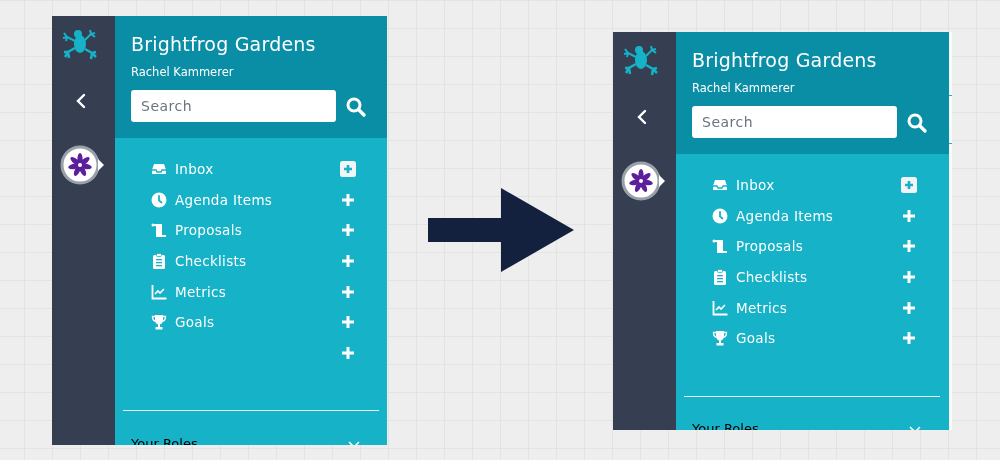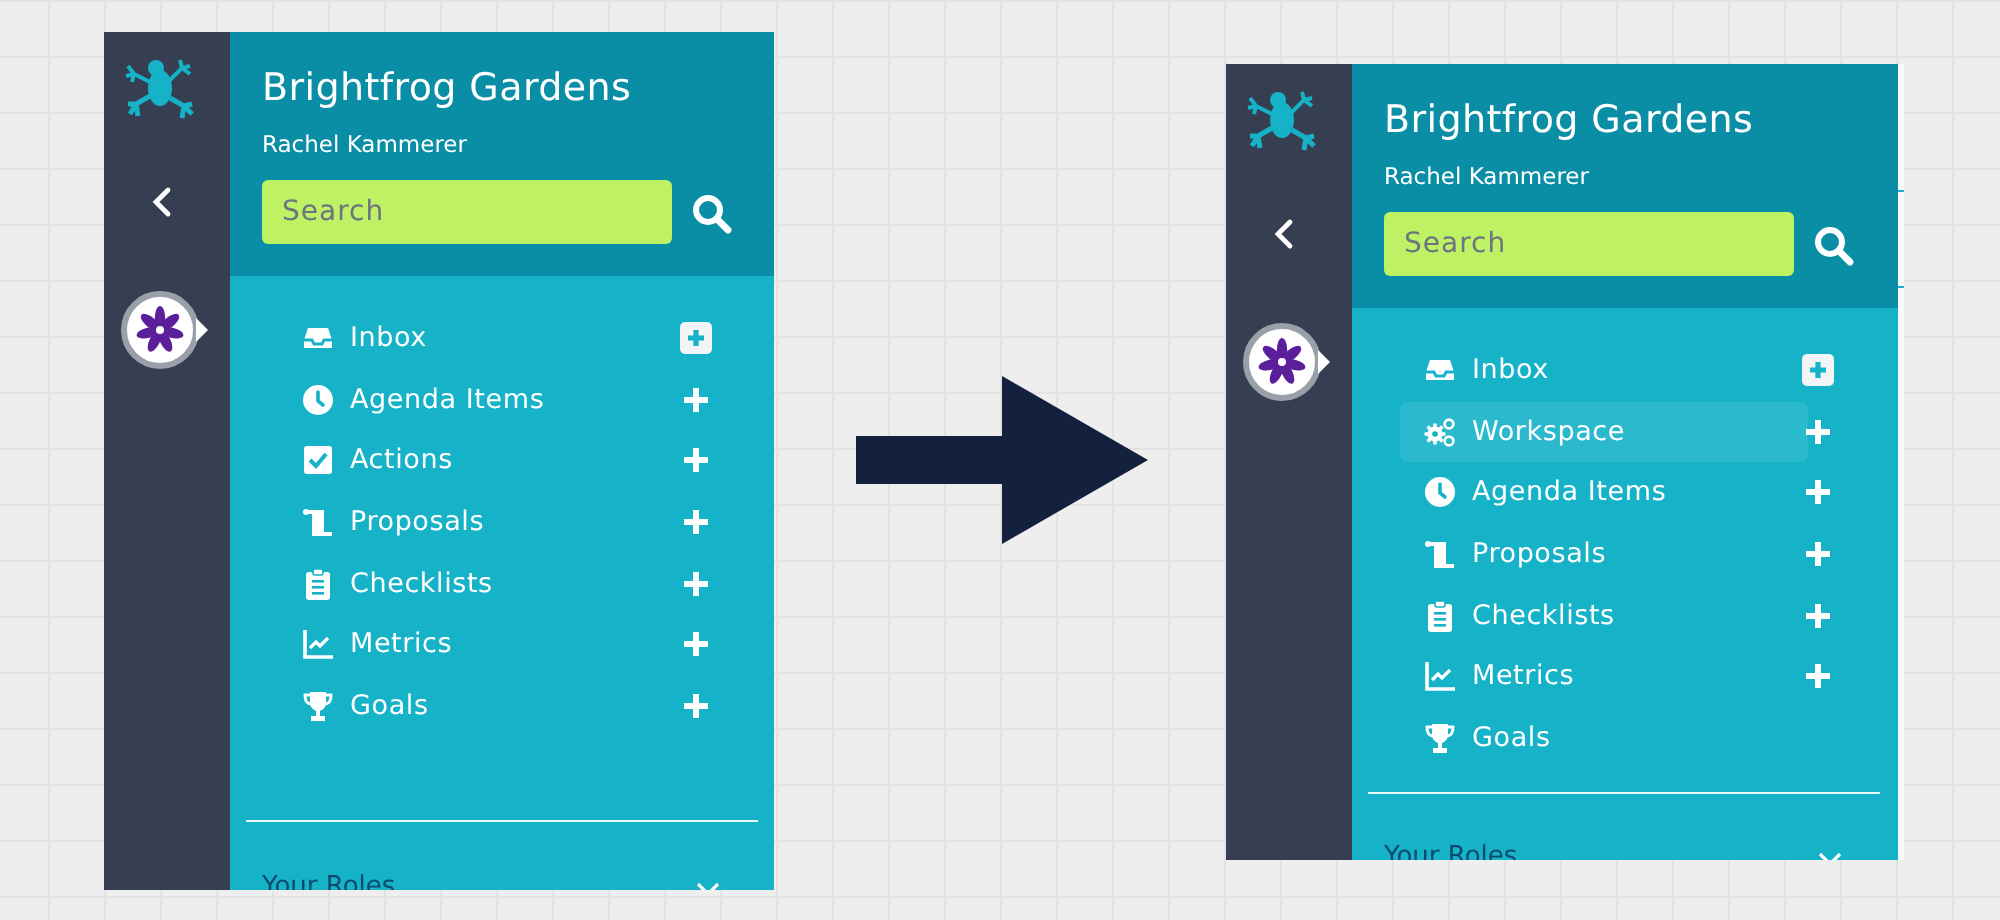--- a/index.html
+++ b/index.html
@@ -38,42 +38,42 @@
       position: absolute; left: 16px; top: 17px;
       color: #ffffff; font-size: 19px; font-family: "DejaVu Sans", sans-serif;
       letter-spacing: 0.2px; white-space: nowrap;
     }
     .subtitle {
       position: absolute; left: 16px; top: 49px;
       color: #ffffff; font-size: 11.5px; white-space: nowrap; text-align: center;
     }
     .search {
       position: absolute; left: 16px; top: 74px; width: 205px; height: 32px;
-      background: #bef264; border: none; border-radius: 3px; box-sizing: border-box;
+      background: #ffffff; border: none; border-radius: 3px; box-sizing: border-box;
       padding: 0 10px; font-size: 14px; color: #66707c;
       font-family: "DejaVu Sans", sans-serif; letter-spacing: 0.5px;
     }
     .search::placeholder { color: #6b7480; }
     .search-btn {
       position: absolute; left: 230px; top: 80px; width: 22px; height: 22px; cursor: pointer;
     }
     .nav { position: absolute; left: 16px; right: 0; top: 138px; }
     .item {
       position: relative; height: 30.6px; display: flex; align-items: center;
       margin: 0 8px; border-radius: 4px; cursor: pointer;
     }
     .item.active { background: rgba(255,255,255,0.09); width: 204px; }
     .item .ico { width: 16px; height: 16px; margin-left: 12px; margin-right: 8px; flex: none; }
     .item .label { color: #ffffff; font-size: 13.5px; letter-spacing: 0.3px; white-space: nowrap; }
     .add {
       position: absolute; left: 225px; width: 16px; height: 16px; cursor: pointer;
     }
     .divider { position: absolute; left: 8px; width: 256px; height: 1px; background: #e8f8fb; }
     .roles {
-      position: absolute; left: 16px; color: #0c4a6e; font-size: 13px; white-space: nowrap;
+      position: absolute; left: 16px; color: #000000; font-size: 13px; white-space: nowrap;
     }
     .roles-chev { position: absolute; left: 233px; width: 12px; height: 10px; cursor: pointer; }
     .after-edge {
       position: absolute; left: 949px; top: 32px; width: 3px; height: 398px; background: #f8fbfb;
     }
     .tick { position: absolute; left: 949px; width: 3px; height: 1px; background: #15b2c8; }
     .arrow { position: absolute; left: 428px; top: 188px; width: 146px; height: 84px; }
   </style>
 </head>
 <body>
@@ -131,27 +131,20 @@
       </div>
       <div class="item">
         <svg class="ico" viewBox="0 0 16 16">
             <circle cx="8" cy="8" r="7.5" fill="#fff"></circle>
             <path d="M8 4 V8.5 L10.5 10.5" stroke="#15b2c8" stroke-width="1.8" fill="none" stroke-linecap="round"></path>
           </svg>
         <span class="label">Agenda Items</span>
       </div>
       <div class="item">
         <svg class="ico" viewBox="0 0 16 16">
-            <rect x="1" y="1" width="14" height="14" rx="1.5" fill="#fff"></rect>
-            <path d="M4 8 L7 11 L12 5" stroke="#15b2c8" stroke-width="2" fill="none"></path>
-          </svg>
-        <span class="label">Actions</span>
-      </div>
-      <div class="item">
-        <svg class="ico" viewBox="0 0 16 16">
             <path d="M1 2 H11 V13 H15 V15 H5 V4 H3 V2 Z" fill="#fff"></path>
             <circle cx="2" cy="3" r="1.5" fill="#fff"></circle>
           </svg>
         <span class="label">Proposals</span>
       </div>
       <div class="item">
         <svg class="ico" viewBox="0 0 16 16">
             <rect x="2" y="2" width="12" height="14" rx="1.5" fill="#fff"></rect>
             <rect x="5.5" y="0.5" width="5" height="3" rx="1" fill="#fff" stroke="#15b2c8" stroke-width="0.8"></rect>
             <rect x="5" y="6" width="6" height="1.3" fill="#15b2c8"></rect>
@@ -257,33 +250,20 @@
     </div>
 
     <div class="nav">
       <div class="item">
         <svg class="ico" viewBox="0 0 16 16">
             <path d="M1 9 L3 3 H13 L15 9 V13 H1 Z" fill="#fff"></path>
             <path d="M1 9 H5 L6 11 H10 L11 9 H15" stroke="#15b2c8" stroke-width="1.4" fill="none"></path>
           </svg>
         <span class="label">Inbox</span>
       </div>
-      <div class="item active">
-        <svg class="ico" viewBox="0 0 16 16">
-            <circle cx="5.5" cy="9" r="3.8" fill="#fff"></circle>
-            <circle cx="5.5" cy="9" r="1.4" fill="#15b2c8"></circle>
-            <g stroke="#fff" stroke-width="1.8">
-              <path d="M5.5 3.8 V14.2 M0.3 9 H10.7 M1.8 5.3 L9.2 12.7 M9.2 5.3 L1.8 12.7"></path>
-            </g>
-            <circle cx="5.5" cy="9" r="1.4" fill="#15b2c8"></circle>
-            <circle cx="12.5" cy="4" r="2.2" fill="none" stroke="#fff" stroke-width="1.3"></circle>
-            <circle cx="12.5" cy="12.5" r="2.2" fill="none" stroke="#fff" stroke-width="1.3"></circle>
-          </svg>
-        <span class="label">Workspace</span>
-      </div>
       <div class="item">
         <svg class="ico" viewBox="0 0 16 16">
             <circle cx="8" cy="8" r="7.5" fill="#fff"></circle>
             <path d="M8 4 V8.5 L10.5 10.5" stroke="#15b2c8" stroke-width="1.8" fill="none" stroke-linecap="round"></path>
           </svg>
         <span class="label">Agenda Items</span>
       </div>
       <div class="item">
         <svg class="ico" viewBox="0 0 16 16">
             <path d="M1 2 H11 V13 H15 V15 H5 V4 H3 V2 Z" fill="#fff"></path>

